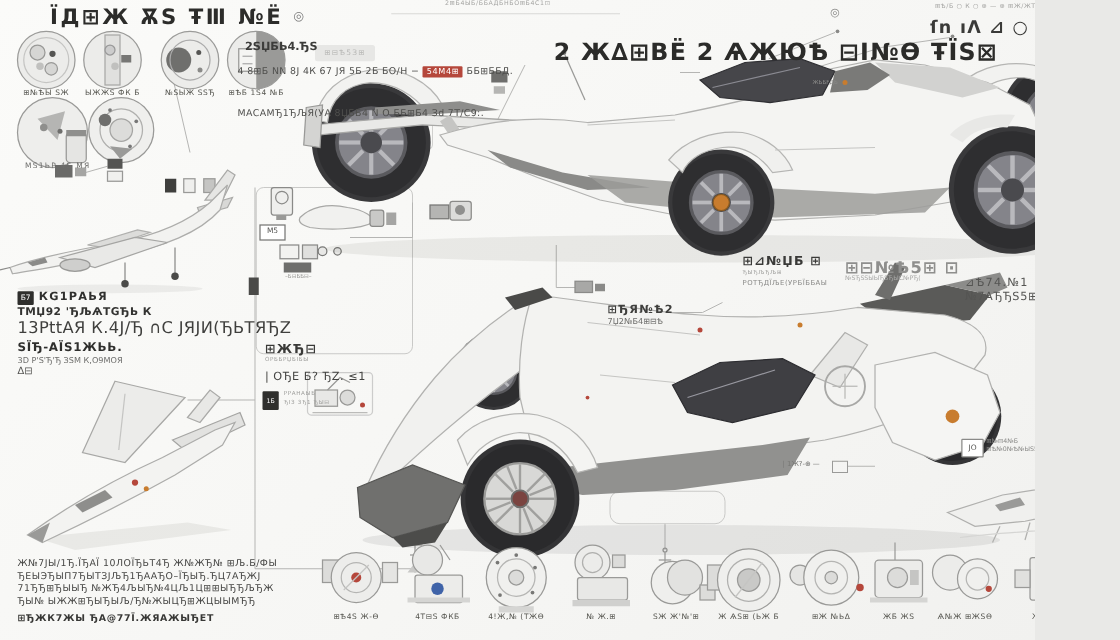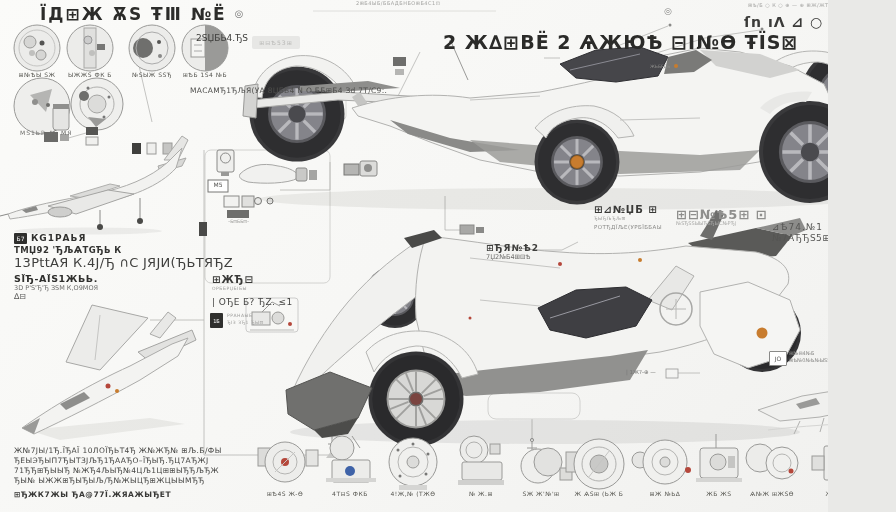--- a/index.html
+++ b/index.html
@@ -5,21 +5,21 @@
   html,body{margin:0;padding:0;background:#e9e9e7;}
   .stage{position:relative;width:828px;height:512px;overflow:hidden;
          background:linear-gradient(135deg,#fbfbf9 0%,#f6f6f4 60%,#f1f1ef 100%);
          font-family:"DejaVu Sans","Liberation Sans",sans-serif;color:#30302e;}
   .art{position:absolute;left:0;top:0;}
   .txt{position:absolute;white-space:nowrap;line-height:1.12;}
   .t-title{font-size:17px;font-weight:bold;letter-spacing:2px;color:#2c2c2a;}
   .t-headline{font-size:19px;font-weight:bold;letter-spacing:1px;color:#2b2b29;margin-top:20px;}
   .t-headline2{font-size:14px;font-weight:bold;letter-spacing:1px;color:#3a3a38;}
   .t-tiny{font-size:5px;color:#a5a5a3;letter-spacing:.5px;}
-  .t-anno-b{font-size:9px;font-weight:normal;color:#3c3c3a;}
+  .t-anno-b{font-size:9px;font-weight:bold;color:#3c3c3a;}
   .t-anno{font-size:7.5px;color:#4f4f4d;letter-spacing:.3px;}
   .t-cap{font-size:6px;color:#55554f;letter-spacing:.5px;transform:translateX(-50%);text-align:center;}
   .t-spec-b{font-size:8.5px;font-weight:bold;color:#333331;letter-spacing:.4px;}
   .t-spec{font-size:13px;color:#3f3f3d;letter-spacing:.3px;}
   .t-spec-h{font-size:9.5px;font-weight:bold;color:#2f2f2d;letter-spacing:.6px;}
   .t-spec-s{font-size:6.5px;color:#6e6e6c;}
   .t-label-b{font-size:10px;font-weight:bold;color:#3a3a38;letter-spacing:1px;}
   .t-label-t{font-size:4.5px;color:#a0a09e;letter-spacing:.5px;}
   .t-label-s{font-size:5.5px;color:#8a8a88;letter-spacing:.4px;}
   .t-gray-b{font-size:13px;font-weight:bold;color:#8f8f8d;letter-spacing:1px;}
@@ -406,20 +406,25 @@
 <div class="txt t-tiny" style="left:748px;top:3px;">⊞Ѣ/Б ○ К ○ ⊕ — ⊕ ⊞Ж/ЖТ⊟⊞ЅЖ⊞</div>
 
 <div class="txt t-headline" style="left:443px;top:12px;">2 Ж∆⊞ВЁ 2 ѦЖЮѢ ⊟І№Ѳ ŦЇЅ⊠</div>
 <div class="txt t-headline2" style="left:744px;top:15px;">ſn ıΛ ⊿ ○ ⊠ЬЯ Я / Ø ∩ ⊖</div>
 <div class="txt" style="left:664px;top:6px;font-size:9px;color:#8a8a88;">◎</div>
 
 <div class="fadedtag" style="left:252px;top:36px;width:48px;height:13px;">⊞⊟Ѣ5З⊞</div>
 
 <div class="txt t-anno-b" style="left:196px;top:33px;">2ЅЏБЬ4.ЂЅ</div>
 <div class="txt t-anno" style="left:190px;top:43px;margin-top:44px;">МАСАМЂ1ЂЉЯ(УА 8ЏББ4 N О ББ⊞Б4 Зd 7Т/С9:.</div>
+<div class="txt anno-row" style="left:190px;top:53px;">
+  <span class="t-anno">4 8⊞Б NN 8Ј 4К 67 ЈЯ 5Б 2Б БО/Н −</span>
+  <span class="badge">54М4⊞</span>
+  <span class="t-anno">ББ⊞ББД.</span>
+</div>
 <div class="txt" style="left:650px;top:64px;font-size:4.5px;color:#8a8a88;">ЖЬБFДЬ</div>
 
 <div class="txt t-cap" style="left:37px;top:72px;">⊞№ѢЫ ЅЖ</div>
 <div class="txt t-cap" style="left:90px;top:72px;">ЫЖЖЅ ФК Б</div>
 <div class="txt t-cap" style="left:152px;top:72px;">№ЅЫЖ ЅЅЂ</div>
 <div class="txt t-cap" style="left:205px;top:72px;">⊞ѢБ 1Ѕ4 №Б</div>
 <div class="txt" style="left:20px;top:130px;font-size:6px;color:#6e6e6c;letter-spacing:1px;">МЅ1ЬР 4Ѕ МЯ</div>
 
 <div class="iconbox" style="left:14px;top:233px;width:13px;height:11px;">Б7</div>
 <div class="txt" style="left:31px;top:233px;font-size:9px;font-weight:bold;letter-spacing:1px;">КG1РАЬЯ</div>

